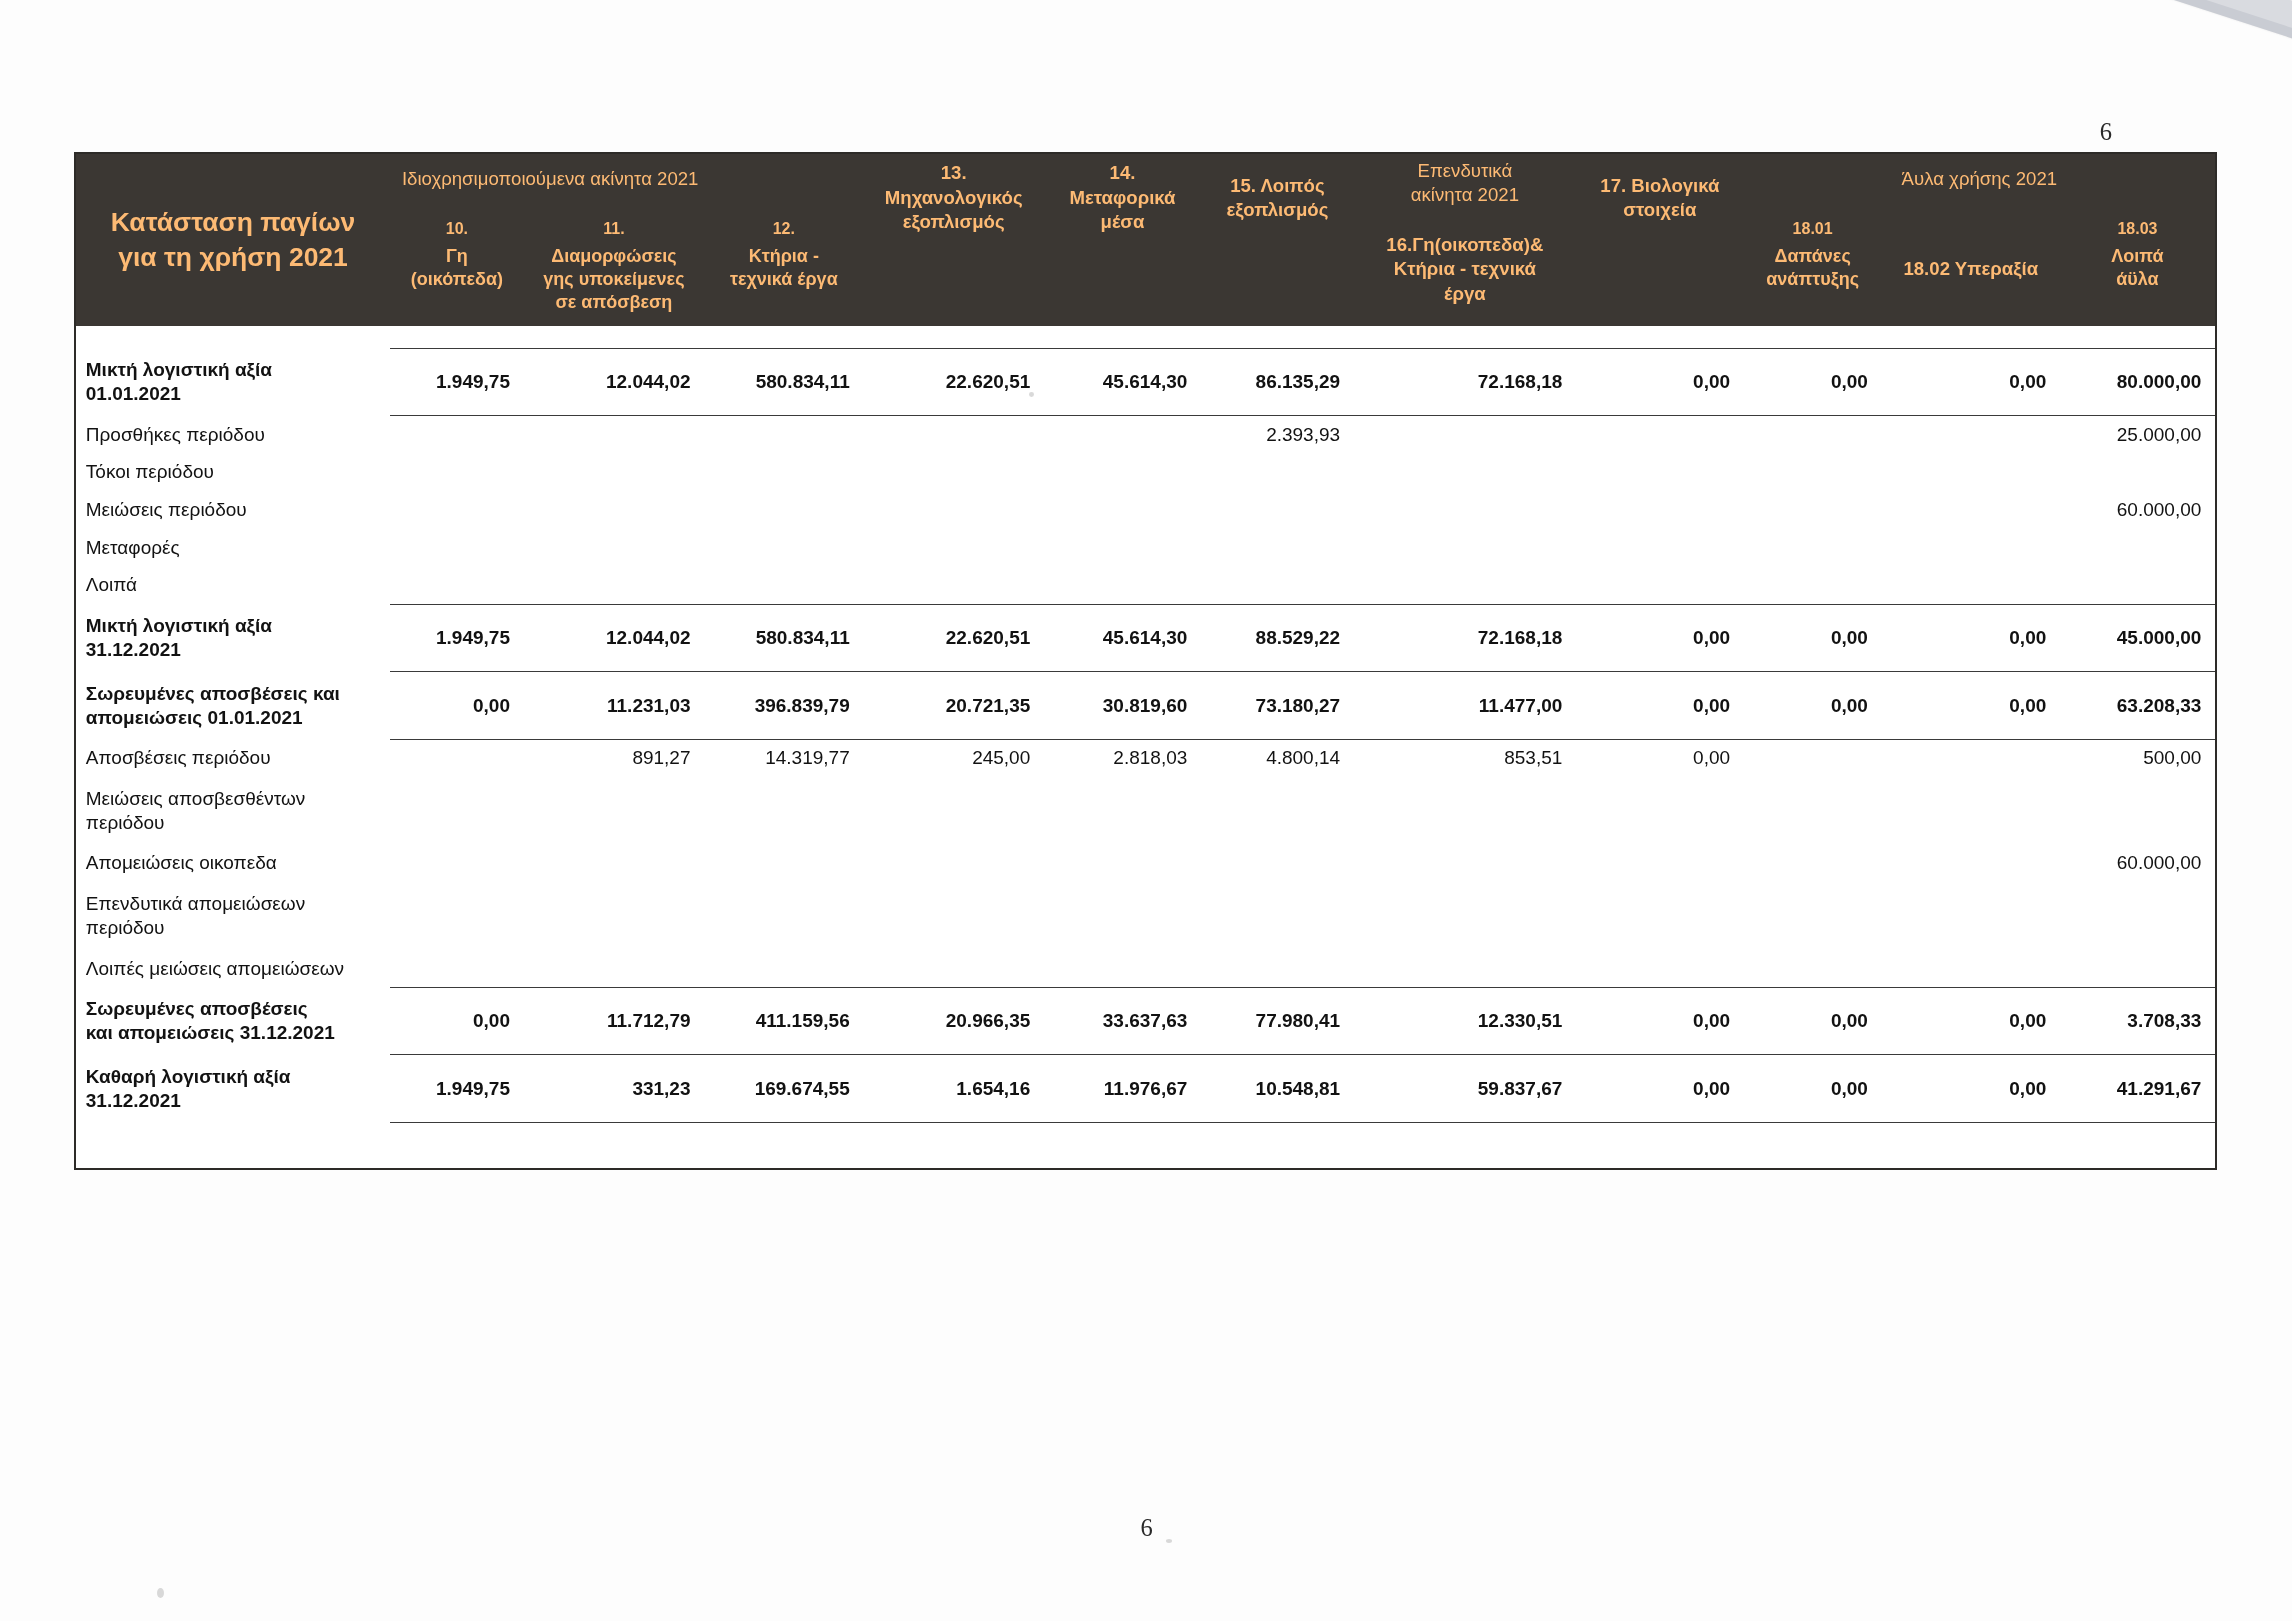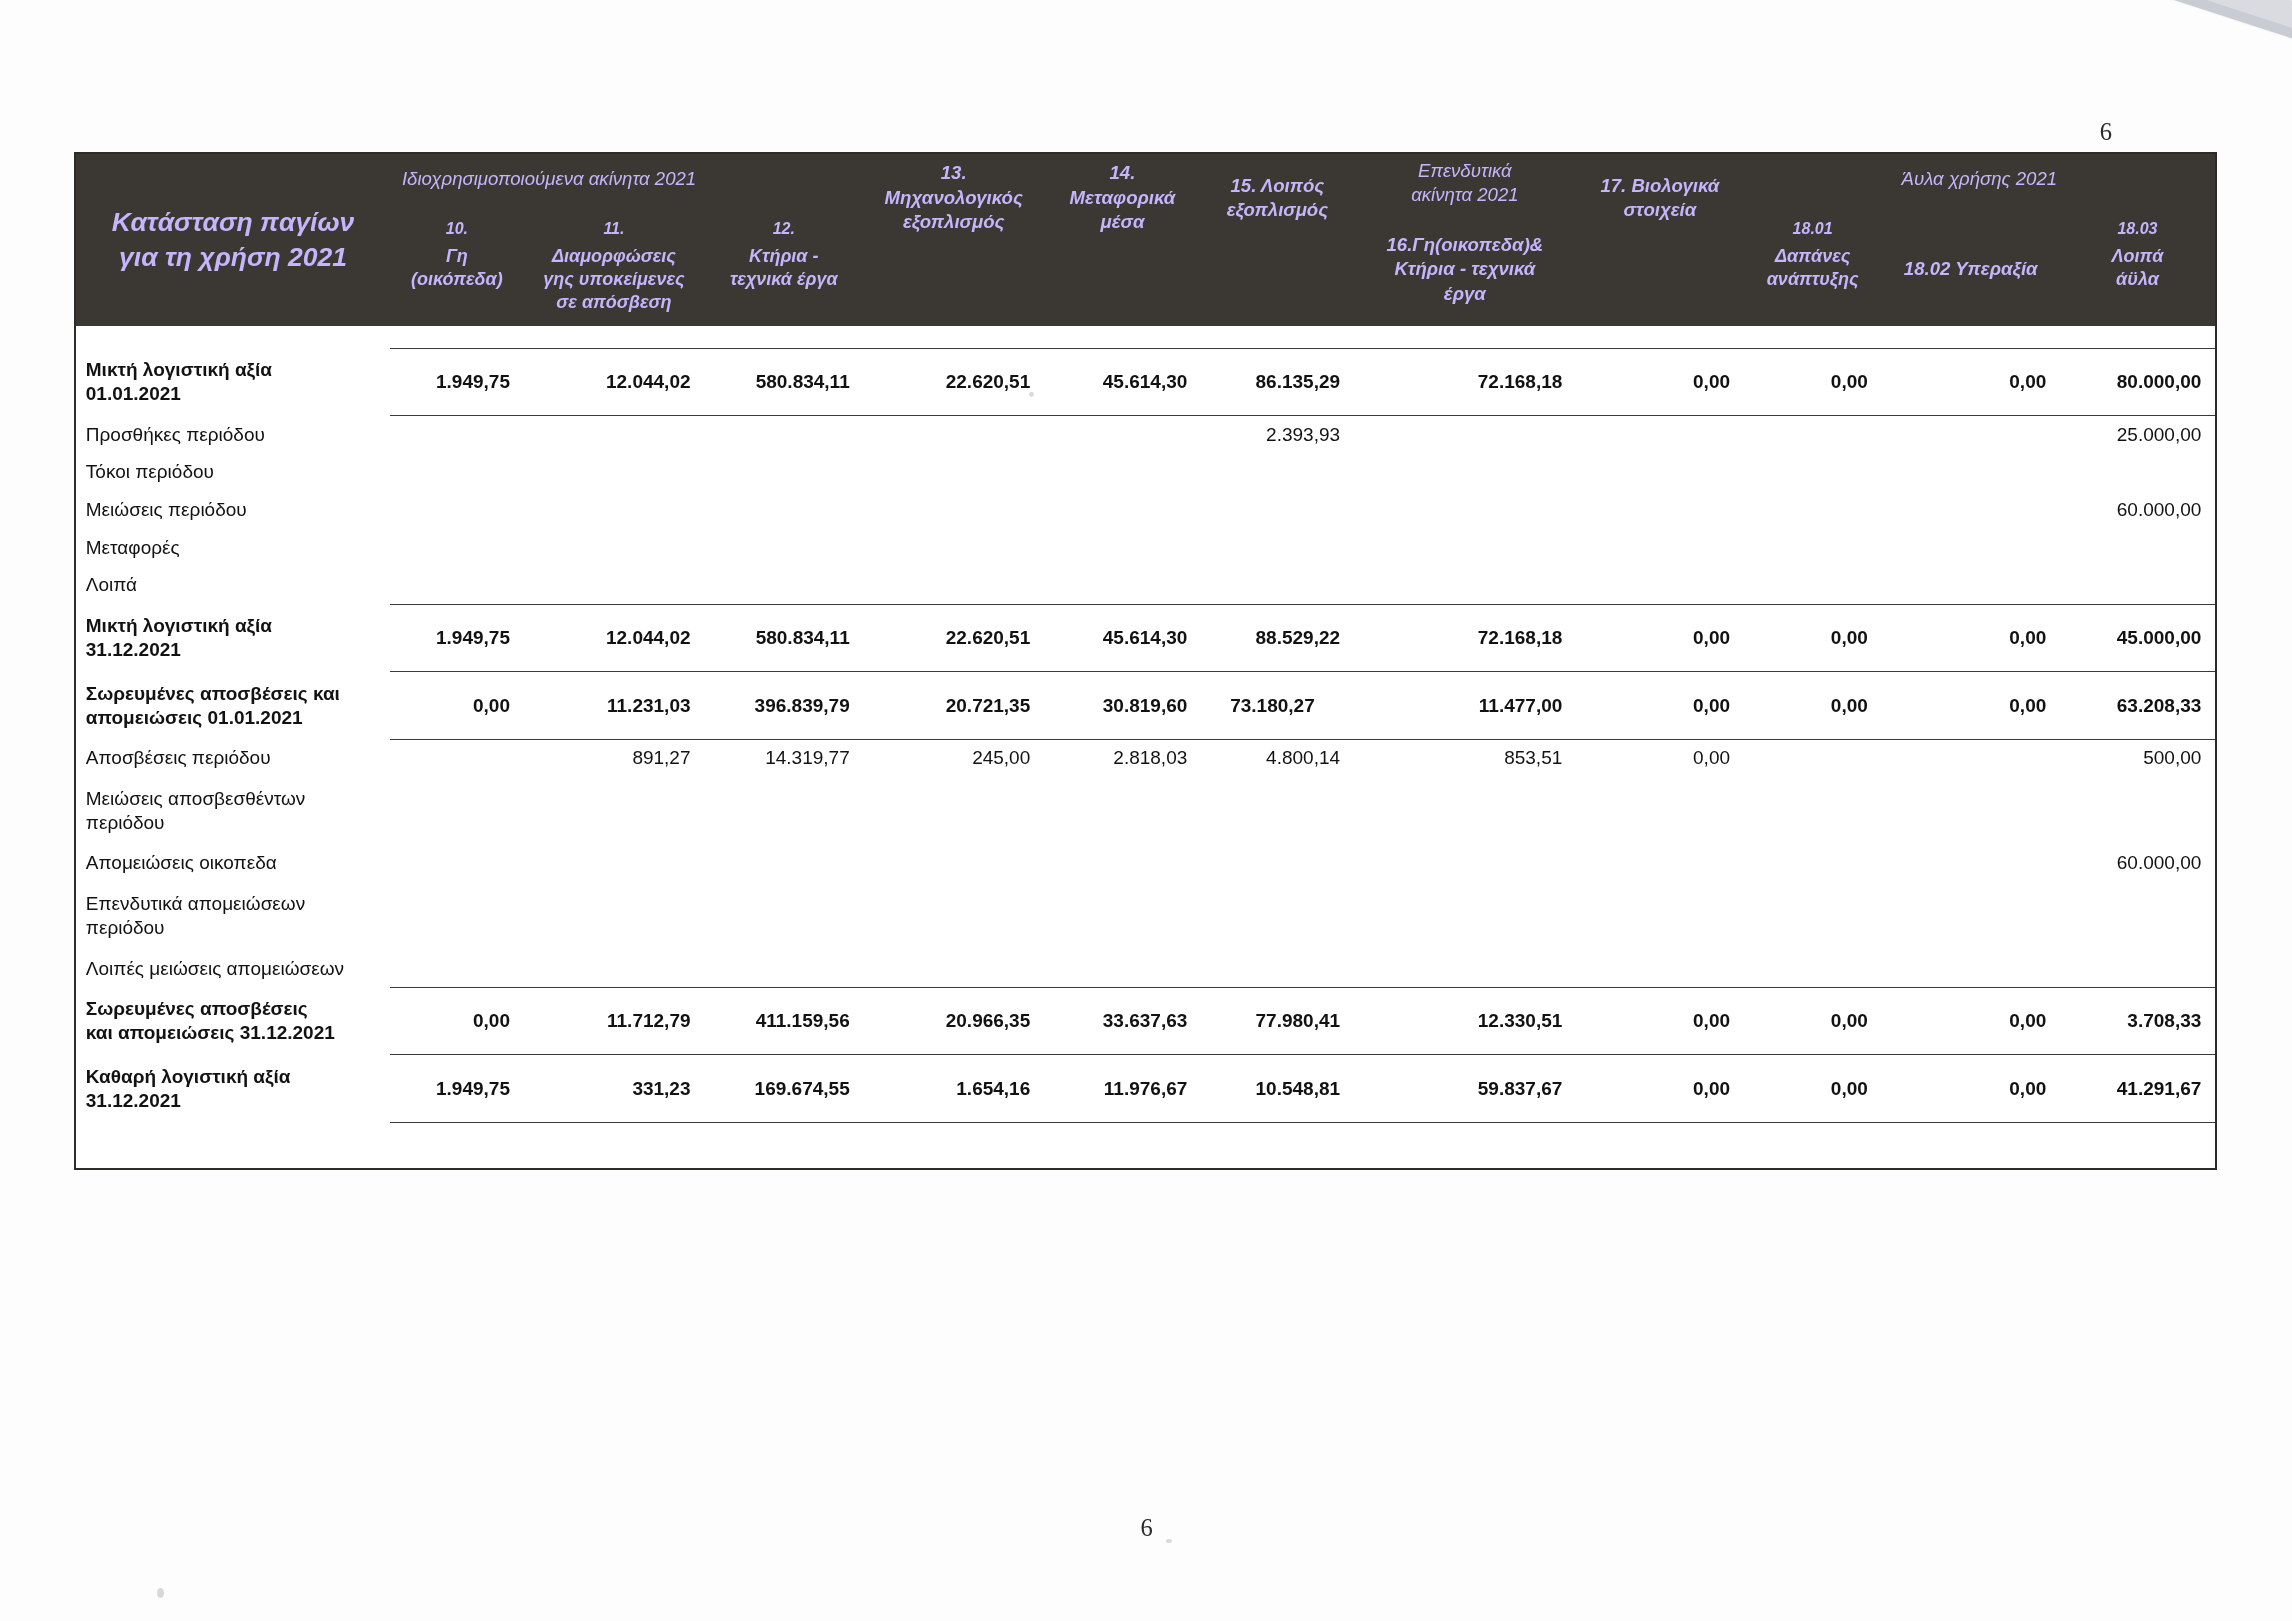--- a/index.html
+++ b/index.html
@@ -85,25 +85,24 @@
 
   table.fixed-assets {
     border-collapse: collapse;
     width: 100%;
     table-layout: fixed;
   }
 
   
   thead td, thead th {
     background: #3b3733;
-    color: #c4b5fd;
+    color: #fdba74;
     vertical-align: middle;
     padding: 0;
     border: none;
-    font-style: italic;
   }
 
   .hdr-title {
     font-size: 26.5px;
     font-weight: bold;
     line-height: 1.32;
     text-align: center;
     padding: 0 7.8px;
   }
 
@@ -411,21 +410,21 @@
           <tr class="tall">
             <td class="rowlabel bold">
               <div>Σωρευμένες αποσβέσεις και</div>
               <div>απομειώσεις 01.01.2021</div>
             </td>
             <td class="num bold" style="border-top: 1.6px solid rgb(58, 58, 58); border-bottom: 1.6px solid rgb(58, 58, 58);">0,00</td>
             <td class="num bold" style="border-top: 1.6px solid rgb(58, 58, 58); border-bottom: 1.6px solid rgb(58, 58, 58);">11.231,03</td>
             <td class="num bold" style="border-top: 1.6px solid rgb(58, 58, 58); border-bottom: 1.6px solid rgb(58, 58, 58);">396.839,79</td>
             <td class="num bold" style="border-top: 1.6px solid rgb(58, 58, 58); border-bottom: 1.6px solid rgb(58, 58, 58);">20.721,35</td>
             <td class="num bold" style="border-top: 1.6px solid rgb(58, 58, 58); border-bottom: 1.6px solid rgb(58, 58, 58);">30.819,60</td>
-            <td class="num bold" style="border-top: 1.6px solid rgb(58, 58, 58); border-bottom: 1.6px solid rgb(58, 58, 58); text-align: center;">73.180,27</td>
+            <td class="num bold" style="border-top: 1.6px solid rgb(58, 58, 58); border-bottom: 1.6px solid rgb(58, 58, 58);">73.180,27</td>
             <td class="num bold" style="border-top: 1.6px solid rgb(58, 58, 58); border-bottom: 1.6px solid rgb(58, 58, 58);">11.477,00</td>
             <td class="num bold" style="border-top: 1.6px solid rgb(58, 58, 58); border-bottom: 1.6px solid rgb(58, 58, 58);">0,00</td>
             <td class="num bold" style="border-top: 1.6px solid rgb(58, 58, 58); border-bottom: 1.6px solid rgb(58, 58, 58);">0,00</td>
             <td class="num bold" style="border-top: 1.6px solid rgb(58, 58, 58); border-bottom: 1.6px solid rgb(58, 58, 58);">0,00</td>
             <td class="num bold" style="border-top: 1.6px solid rgb(58, 58, 58); border-bottom: 1.6px solid rgb(58, 58, 58);">63.208,33</td>
           </tr>
           <tr>
             <td class="rowlabel">
               <div>Αποσβέσεις περιόδου</div>
             </td>

